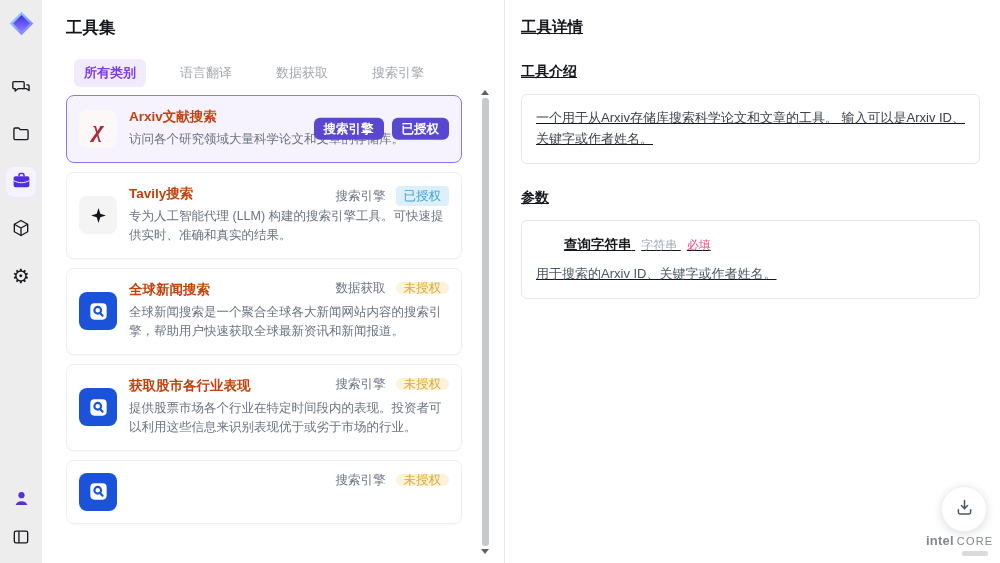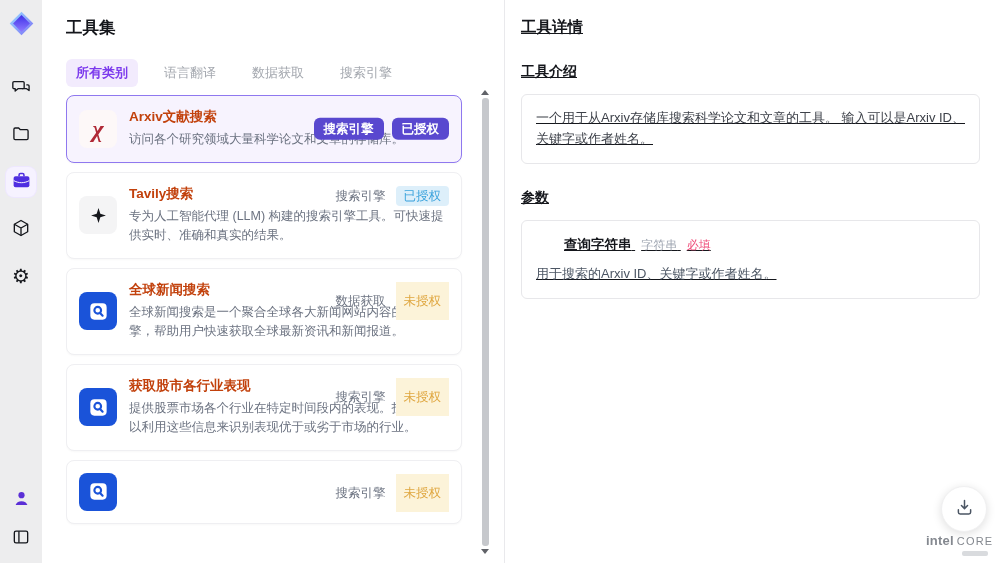--- a/index.html
+++ b/index.html
@@ -25,21 +25,21 @@
   .rail-btn.active { background:#f6f2ff; box-shadow:0 0 0 1px #eee7ff; }
   .rail-bottom { margin-top:auto; display:flex; flex-direction:column; align-items:center; gap:8px; }
   .gear-glyph { font-size:20px; line-height:1; color:#15171c; font-family:"DejaVu Sans",sans-serif; }
 
   
   .panel-left {
     position:absolute; left:42px; top:0; width:462px; height:563px;
     background:#fff; padding:17px 24px 0 24px;
   }
   .panel-title { font-size:16.5px; font-weight:bold; color:#15171c; }
-  .tabs { margin-top:20px; display:flex; align-items:center; gap:16px; }
+  .tabs { margin-top:20px; display:flex; align-items:center; gap:24px;margin-left:8px; }
   .tab {
     border:none; background:transparent; font-size:13px; color:#a3a7ae;
     padding:5px 10px; border-radius:6px; cursor:pointer;
     font-family:inherit; white-space:nowrap;
   }
   .tab.active { background:#f2ebfd; color:#7c3aed; font-weight:bold; }
 
   .tool-list { margin-top:8px; height:456px; overflow:hidden; padding-right:18px; }
   .card {
     position:relative; display:flex; align-items:center;
@@ -65,21 +65,21 @@
   .tool-title { font-size:13.5px; font-weight:bold; color:#c2410c; line-height:1.35; }
   .tool-desc { font-size:12.5px; color:#6b7280; line-height:1.55; margin-top:4px; }
   .card .tool-body { padding-right:130px; }
   .card .tool-desc { margin-right:-126px; }
   .badges { position:absolute; right:12px; top:13px; display:flex; align-items:center; gap:10px; white-space:nowrap; }
   .card.selected .badges { top:50%; transform:translateY(-50%); gap:8px; }
   .badge { font-size:12.5px; line-height:1; }
   .badge.plain { color:#6b7280; }
   .badge.solid { background:#5948cf; color:#fff; padding:5px 10px; border-radius:6px; font-weight:bold; }
   .badge.blue  { background:#ddeffa; color:#3ba3dc; padding:4px 8px; border-radius:4px; }
-  .badge.amber { background:#fcf3d9; color:#dfa63f; padding:13px 8px; border-radius:0; }
+  .badge.amber { background:#fcf3d9; color:#dfa63f; padding:0 8px; border-radius:10px; }
 
   
   .list-scrollbar {
     position:absolute; right:15px; top:90px; bottom:9px; width:8px;
     display:flex; flex-direction:column; align-items:center; cursor:pointer;
   }
   .sb-arrow-up, .sb-arrow-down { width:0; height:0; border-left:4px solid transparent; border-right:4px solid transparent; }
   .sb-arrow-up { border-bottom:5px solid #606268; }
   .sb-arrow-down { border-top:5px solid #606268; }
   .sb-thumb { flex:1; width:7px; background:#c6c8cc; border-radius:3px; margin:3px 0; }

